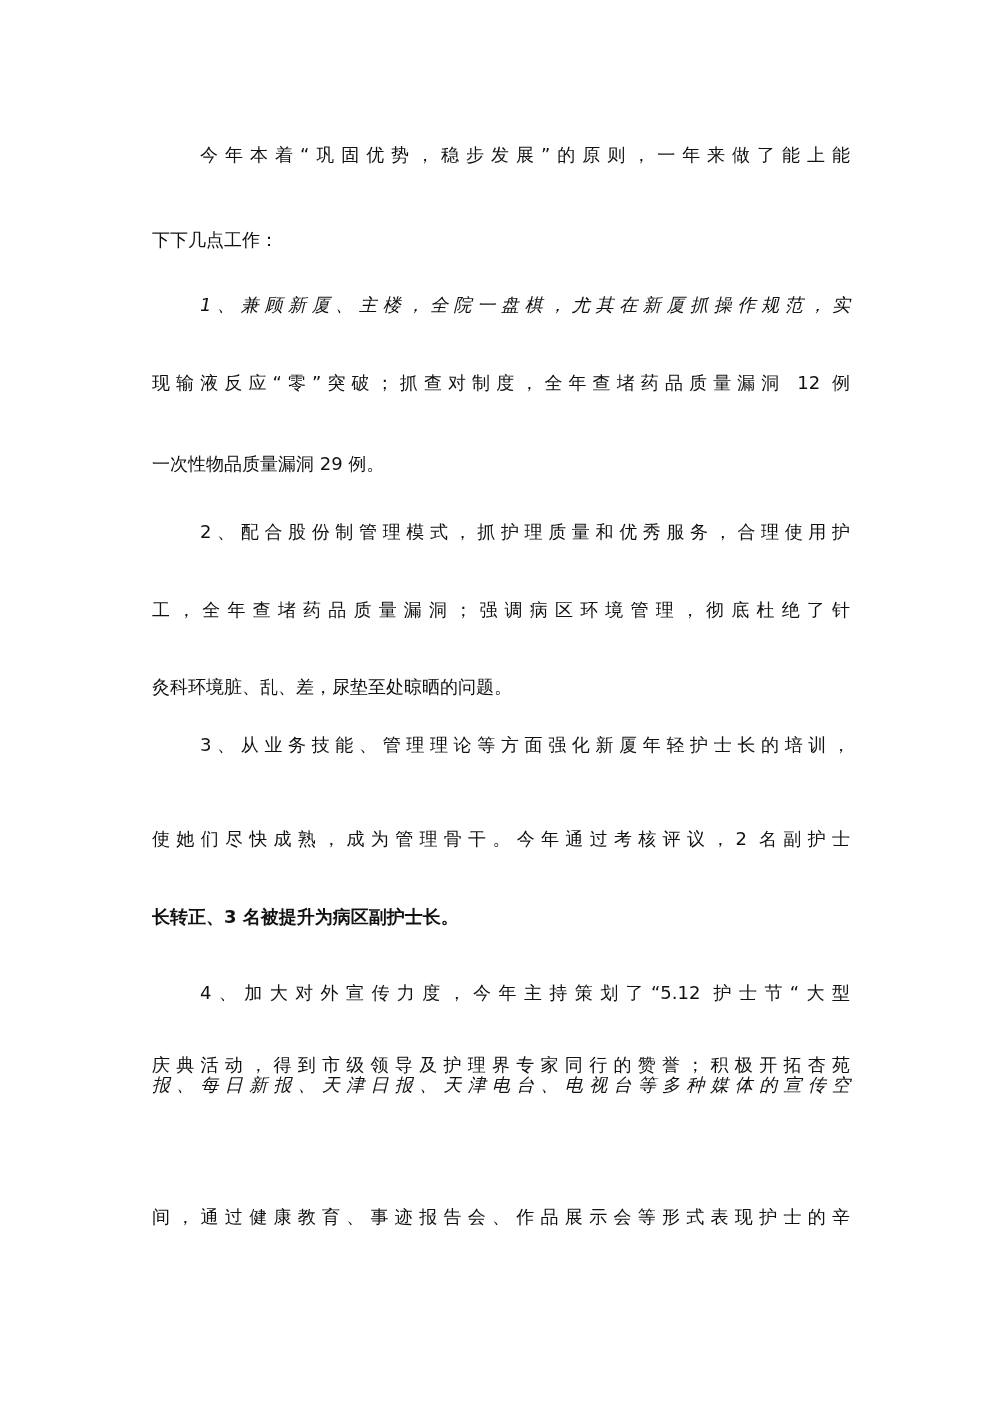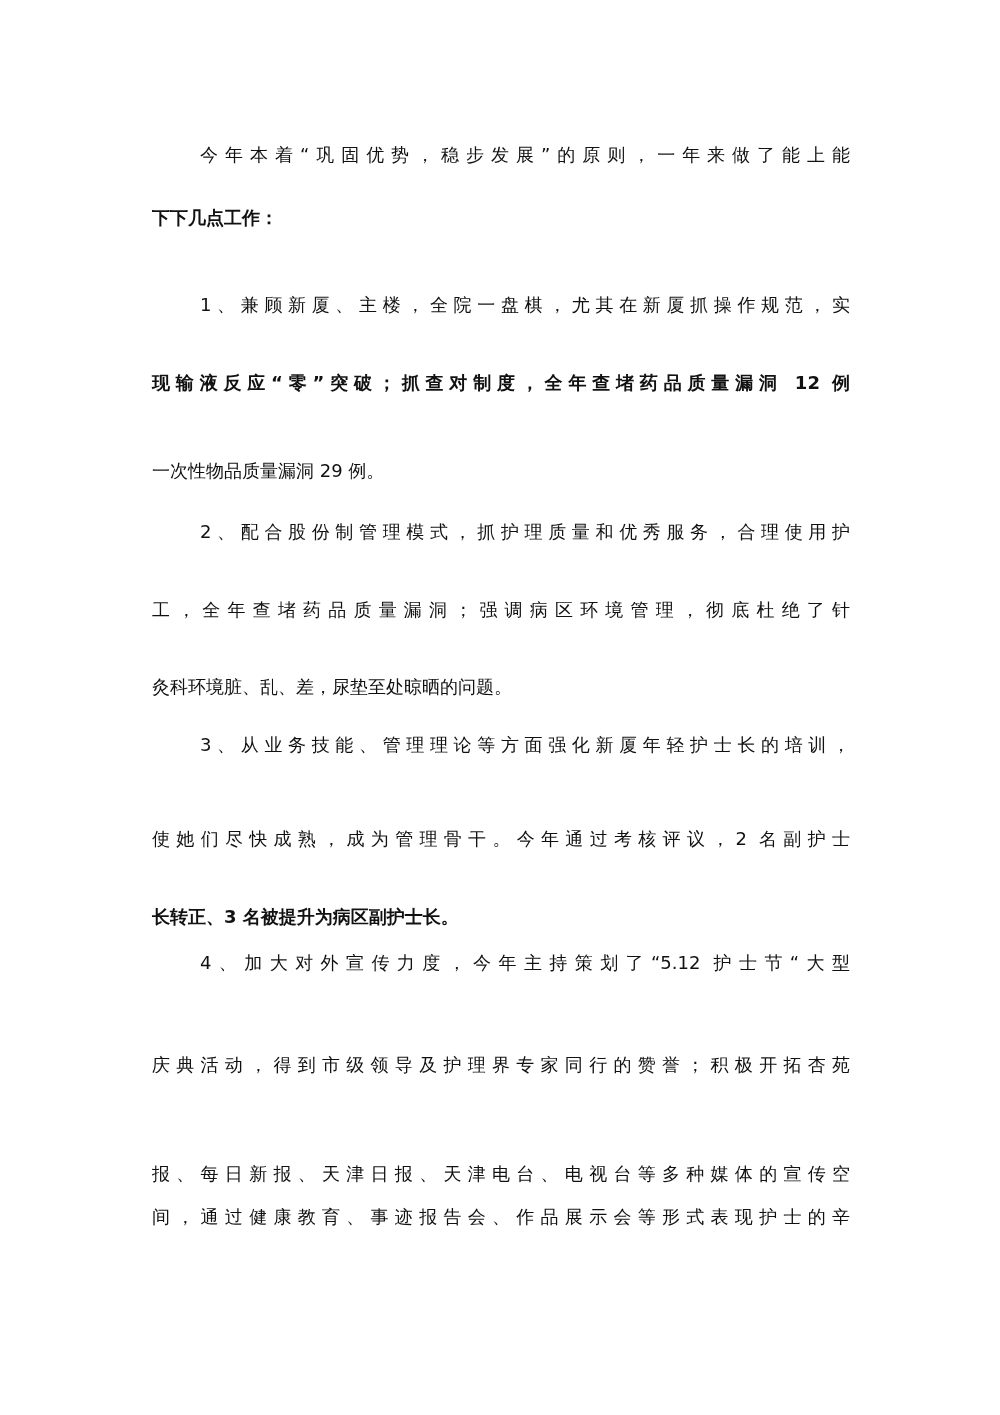--- a/index.html
+++ b/index.html
@@ -40,32 +40,32 @@
     .line.last {
       text-align-last: left;
     }
   </style>
 </head>
 <body>
 
 <div class="page">
 
   <div class="line indent" style="top:0px;">今年本着“巩固优势，稳步发展”的原则，一年来做了能上能</div>
-  <div class="line last" style="top:63px;font-weight:bold;">下下几点工作：</div>
+  <div class="line last" style="top:85px;">下下几点工作：</div>
 
-  <div class="line indent" style="top:150px;">1、兼顾新厦、主楼，全院一盘棋，尤其在新厦抓操作规范，实</div>
-  <div class="line" style="top:228px;font-weight:bold;">现输液反应“零”突破；抓查对制度，全年查堵药品质量漏洞 12 例</div>
-  <div class="line last" style="top:316px;">一次性物品质量漏洞 29 例。</div>
+  <div class="line indent" style="top:150px;font-style:italic;">1、兼顾新厦、主楼，全院一盘棋，尤其在新厦抓操作规范，实</div>
+  <div class="line" style="top:228px;">现输液反应“零”突破；抓查对制度，全年查堵药品质量漏洞 12 例</div>
+  <div class="line last" style="top:309px;">一次性物品质量漏洞 29 例。</div>
 
   <div class="line indent" style="top:377px;">2、配合股份制管理模式，抓护理质量和优秀服务，合理使用护</div>
   <div class="line" style="top:455px;">工，全年查堵药品质量漏洞；强调病区环境管理，彻底杜绝了针</div>
   <div class="line last" style="top:532px;">灸科环境脏、乱、差，尿垫至处晾晒的问题。</div>
 
   <div class="line indent" style="top:590px;">3、从业务技能、管理理论等方面强化新厦年轻护士长的培训，</div>
   <div class="line" style="top:684px;">使她们尽快成熟，成为管理骨干。今年通过考核评议，2 名副护士</div>
   <div class="line last" style="top:762px;font-weight:bold;">长转正、3 名被提升为病区副护士长。</div>
 
-  <div class="line indent" style="top:808px;">4、加大对外宣传力度，今年主持策划了“5.12 护士节“大型</div>
+  <div class="line indent" style="top:838px;">4、加大对外宣传力度，今年主持策划了“5.12 护士节“大型</div>
   <div class="line" style="top:910px;">庆典活动，得到市级领导及护理界专家同行的赞誉；积极开拓杏苑</div>
-  <div class="line" style="top:1019px;">报、每日新报、天津日报、天津电台、电视台等多种媒体的宣传空</div>
+  <div class="line" style="top:930px;font-style:italic;">报、每日新报、天津日报、天津电台、电视台等多种媒体的宣传空</div>
   <div class="line" style="top:1062px;">间，通过健康教育、事迹报告会、作品展示会等形式表现护士的辛</div>
 
 </div>
 
 </body></html>

